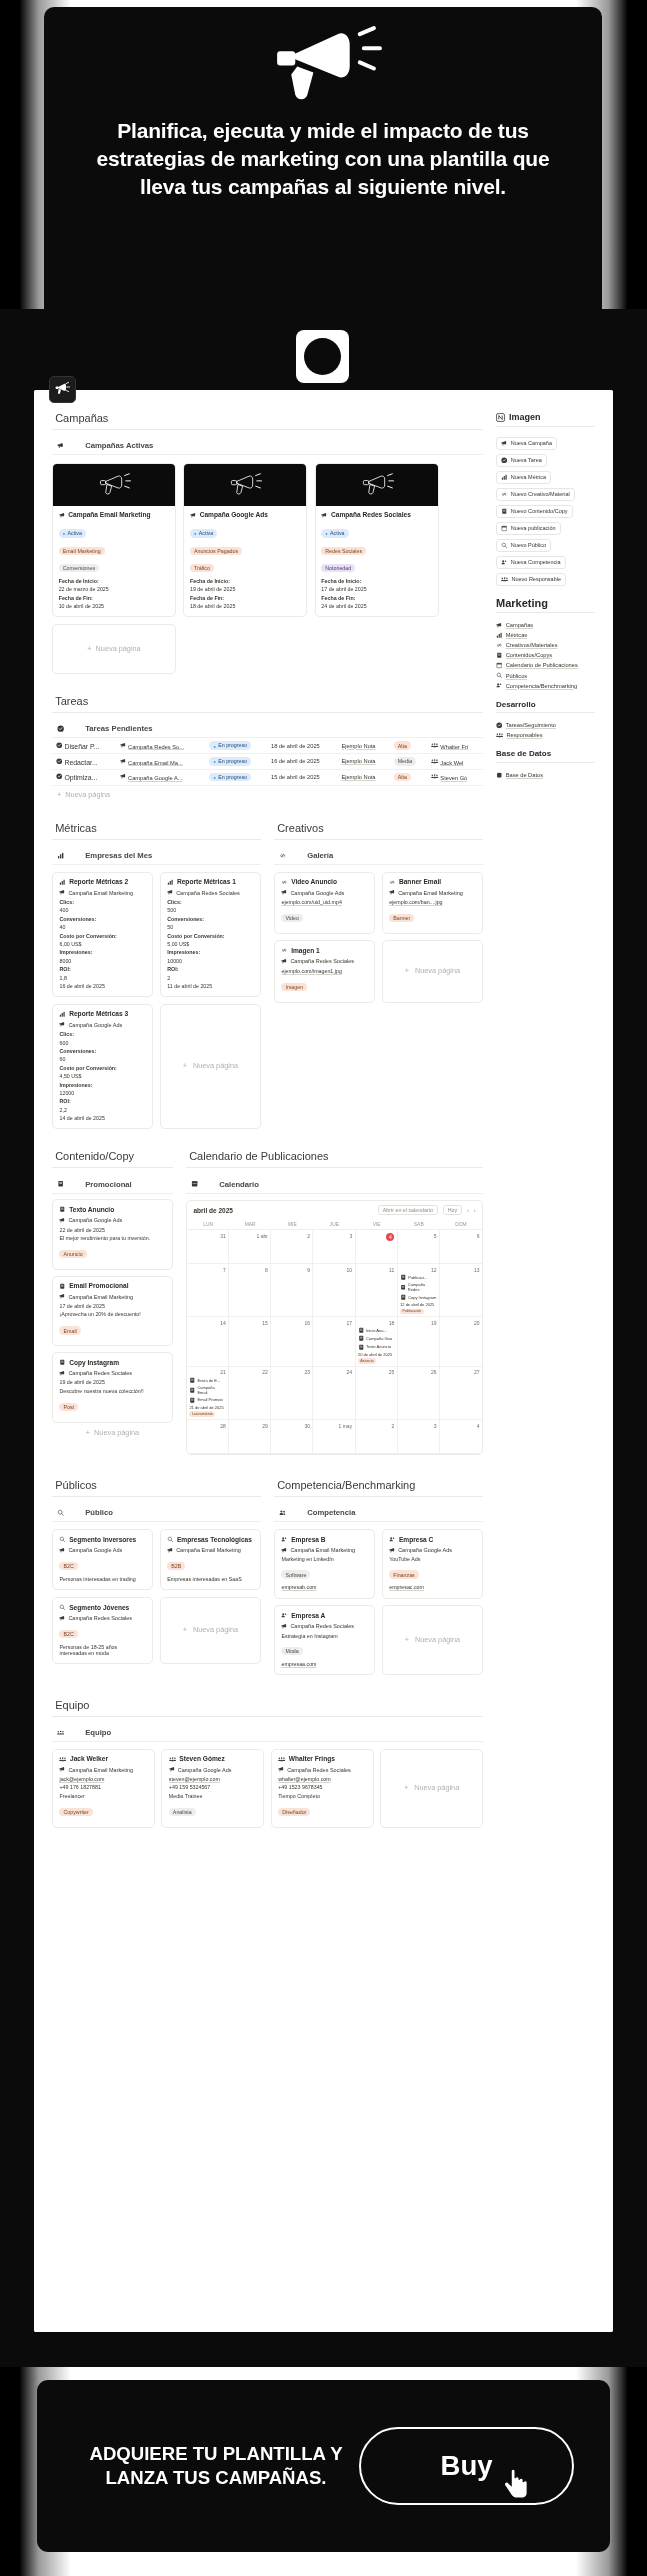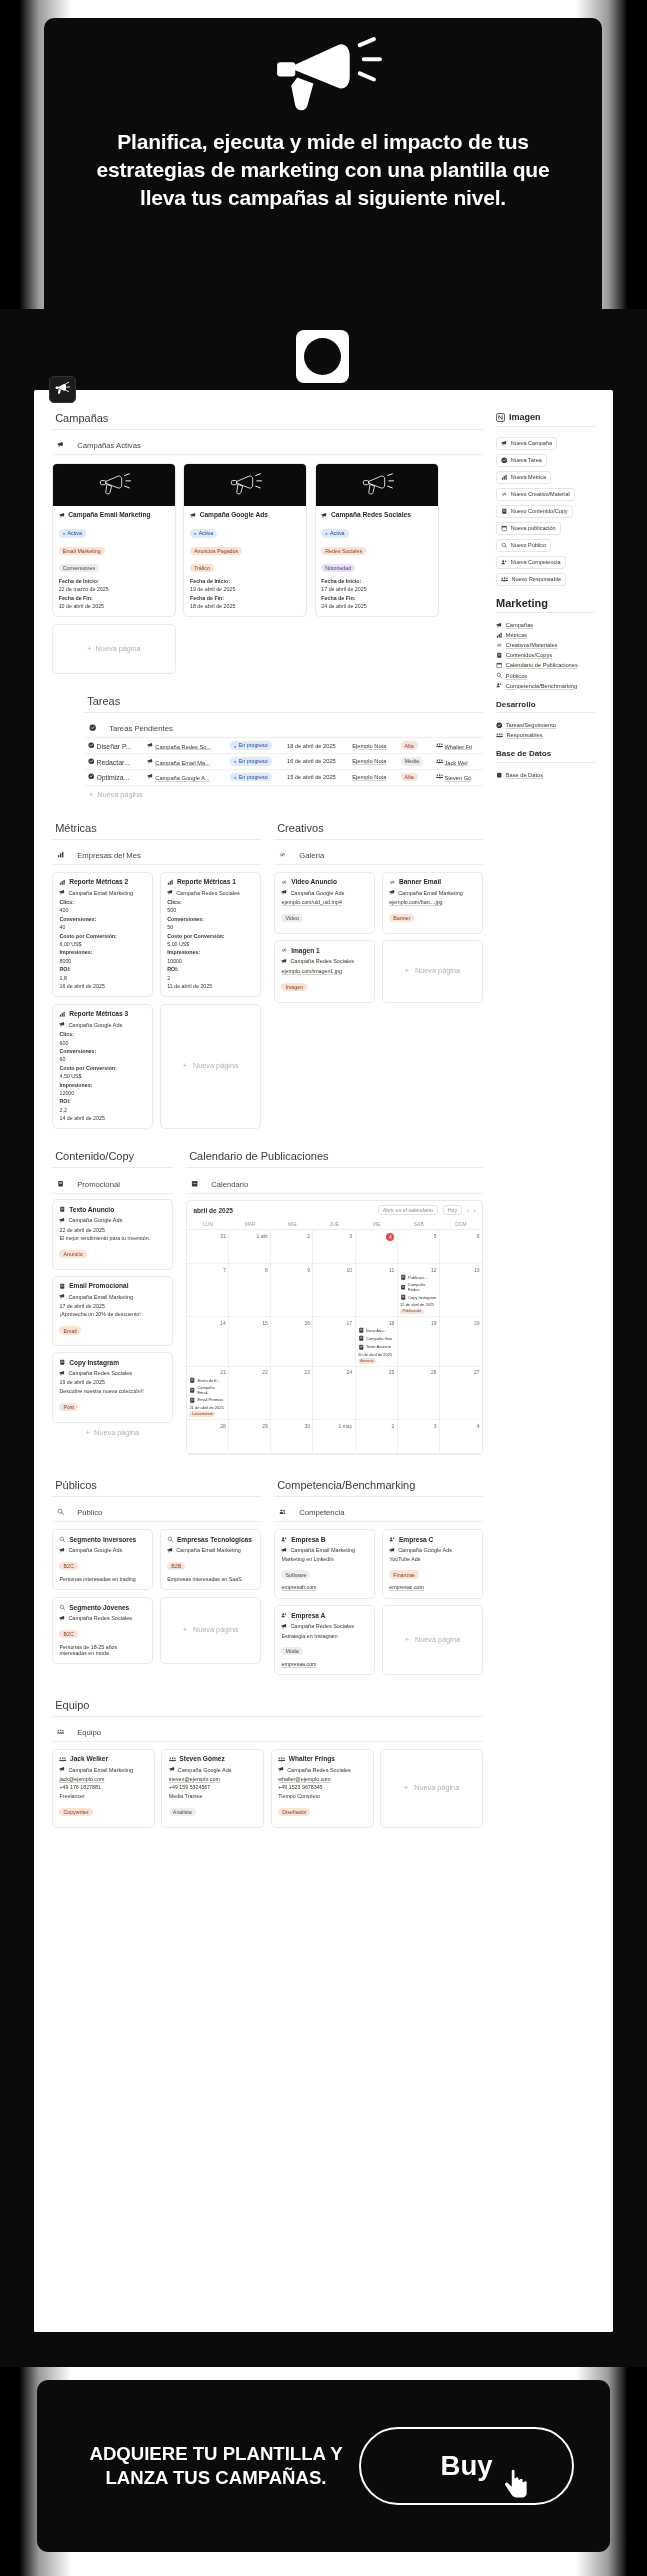--- a/index.html
+++ b/index.html
@@ -11,21 +11,21 @@
     overflow: hidden;
     position: relative;
   }
   
   .hero-wrap {
     width: 647px; height: 309px;
     background: linear-gradient(90deg,#000 0%,#000 3%,#9a9a9a 6%,#ffffff 11%,#ffffff 89%,#9a9a9a 94%,#000 97%,#000 100%);
     position: relative;
   }
   .hero {
-    position:absolute; left:44px; top:18px; width:558px; height:332px;
+    position:absolute; left:44px; top:7px; width:558px; height:332px;
     background:#0b0b0b; border-radius:10px;
     display:flex; flex-direction:column; align-items:center; justify-content:flex-start;
     padding-top:14.6px;
   }
   .megaphone-big { width:121px; height:91px; }
   .hero-title {
     color:#fff; font-weight:bold; font-size:21px; line-height:1.32;
     text-align:center; padding:4.9px 34px 0 34px; letter-spacing:-0.2px;
   }
   
@@ -50,22 +50,22 @@
   .notion-doc {
     position:absolute; left:11.3px; top:66px; width:579px; height:1942px;
     background:#fff; border-radius:1.6px; padding:22.7px 18px 8px 18px;
     overflow:hidden;
   }
   h1.doc-title { font-size:19.4px; font-weight:bold; color:#25221e; margin:9.7px 0 21px 3.2px; }
   
   .sec-h { font-size:11px; color:#3c3a37; margin:0 0 4.9px 3.2px; }
   .sec-rule { border-bottom:0.8px solid #eceae6; margin-bottom:7.3px; }
   .db-head {
-    display:flex; align-items:flex-start; gap:13px;
-    font-size:7.7px; color:#4a4744; padding:4px 4.9px; font-weight:normal;
+    display:flex; align-items:center; gap:21px;
+    font-size:7.7px; color:#4a4744; padding:4px 4.9px; font-weight:bold;
     border-bottom:0.8px solid #f0eeea;
   }
   .ic { display:inline-flex; align-items:center; justify-content:center; flex:none; }
   .ic svg { display:block; }
   .muted { color:#9b9892; }
   .newpage {
     display:flex; align-items:center; justify-content:center; gap:4px;
     color:#b3b0aa; font-size:7.3px;
   }
   
@@ -268,21 +268,21 @@
           <div class="camp-row" style="margin-top:6.5px;">
             <div class="newpage-card">
               <span class="newpage">
                     <span>+</span>
               <span>Nueva página</span>
                   </span>
             </div>
           </div>
         </div>
 
-        <div style="margin-top:21px;margin-left:32px;">
+        <div style="margin-top:21px;">
           <div class="sec-h">Tareas</div>
           <div class="sec-rule"></div>
           <div class="db-head">
             <span class="ic">
               <svg width="7.3" height="7.3" viewBox="0 0 16 16">
                     <circle cx="8" cy="8" r="7" fill="#3c3a37"></circle>
                     <path d="M5 8.2 L7 10.2 L11 5.8" stroke="#fff" stroke-width="1.6" fill="none" stroke-linecap="round"></path>
                   </svg>
             </span>
             <span>Tareas Pendientes</span>

